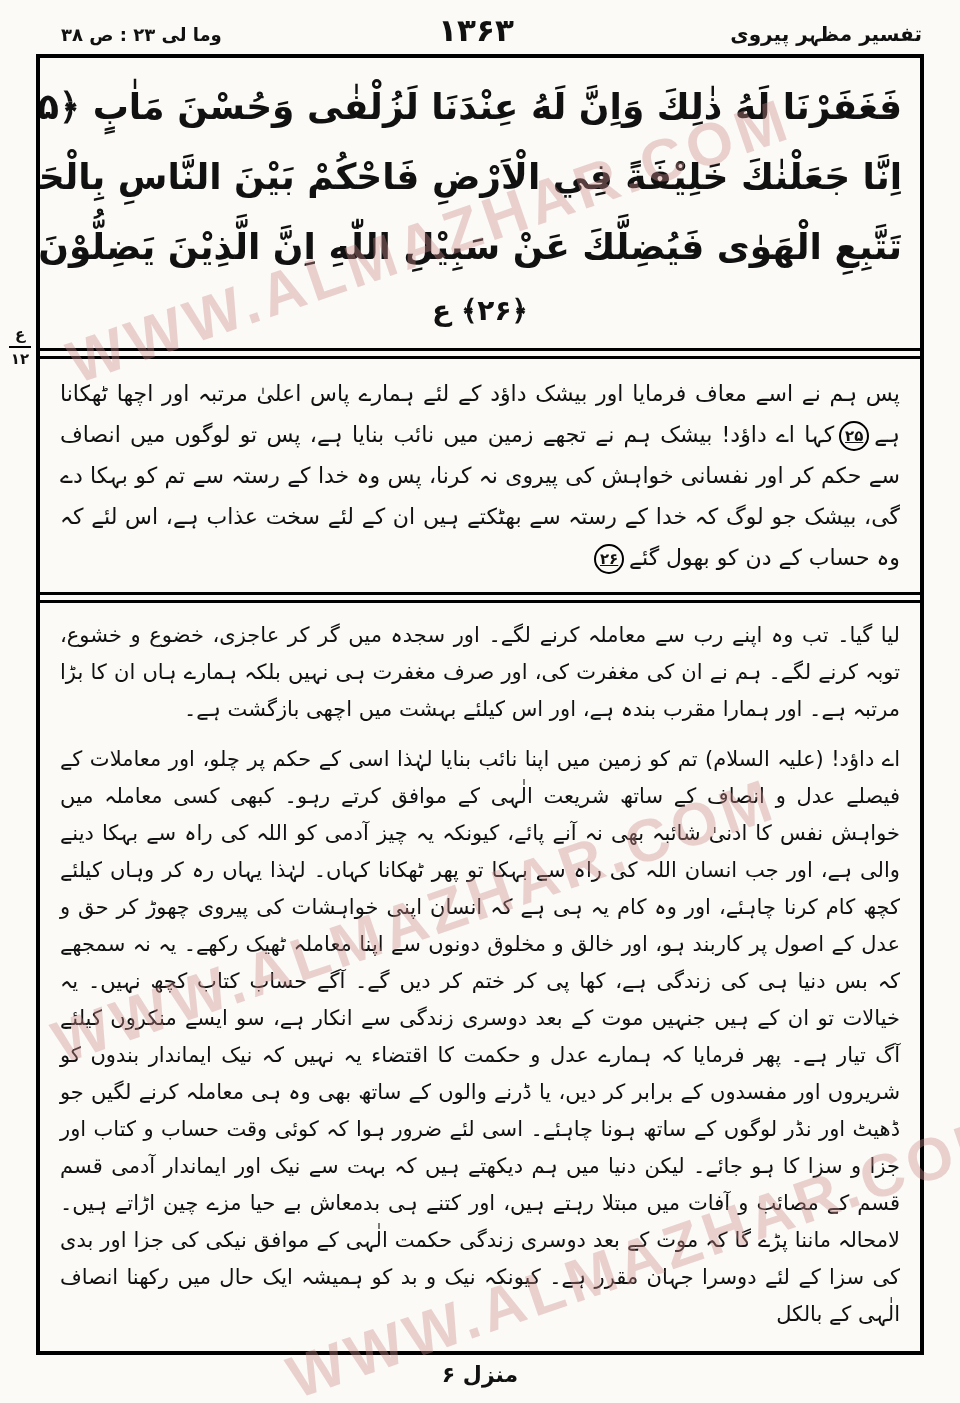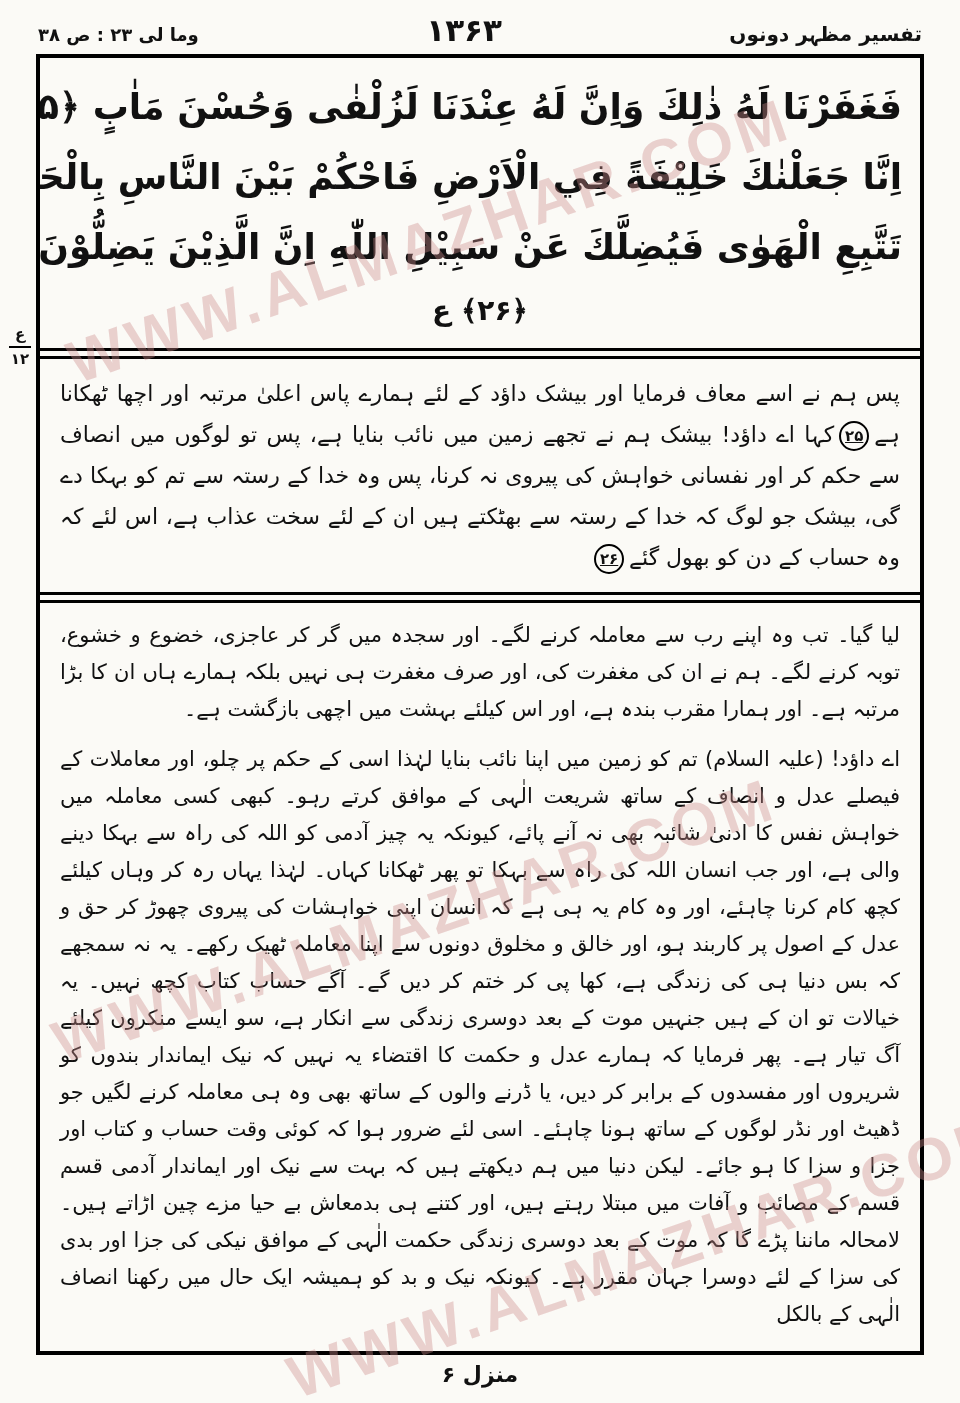--- a/index.html
+++ b/index.html
@@ -13,21 +13,21 @@
     background:#fbfaf6; color:#111; overflow:hidden;
   }
   
   .header {
     position:absolute; top:12px; left:38px; right:38px;
     display:flex; justify-content:space-between; align-items:baseline;
     direction:rtl; font-weight:bold;
   }
   .h-right { font-size:20px; }
   .h-center { font-size:31px; letter-spacing:3px; }
-  .h-left { font-size:18px; }
+  .h-left { font-size:18px;margin-left:23px; }
   
   .content {
     position:absolute; top:54px; left:36px; right:36px;
     border:4px solid #000;
   }
   .quran {
     padding:14px 18px 8px; direction:rtl; text-align:center;
     font-weight:bold; overflow:hidden;
   }
   .quran-line { font-size:36px; line-height:70px; white-space:nowrap; }
@@ -74,21 +74,21 @@
 </head>
 <body>
 
 <div class="page">
 
   <div class="watermark wm-1">WWW.ALMAZHAR.COM</div>
   <div class="watermark wm-2">WWW.ALMAZHAR.COM</div>
   <div class="watermark wm-3">WWW.ALMAZHAR.COM</div>
 
   <div class="header">
-    <span class="h-right">تفسیر مظہر دونوں</span>
+    <span class="h-right">تفسیر مظہر پیروی</span>
     <span class="h-center">۱۳۶۳</span>
     <span class="h-left">وما لی ۲۳ : ص ۳۸</span>
   </div>
 
   <div class="ruku-marker">
     <div>ع</div>
     <div class="rm-line"></div>
     <div>۱۲</div>
   </div>
 

